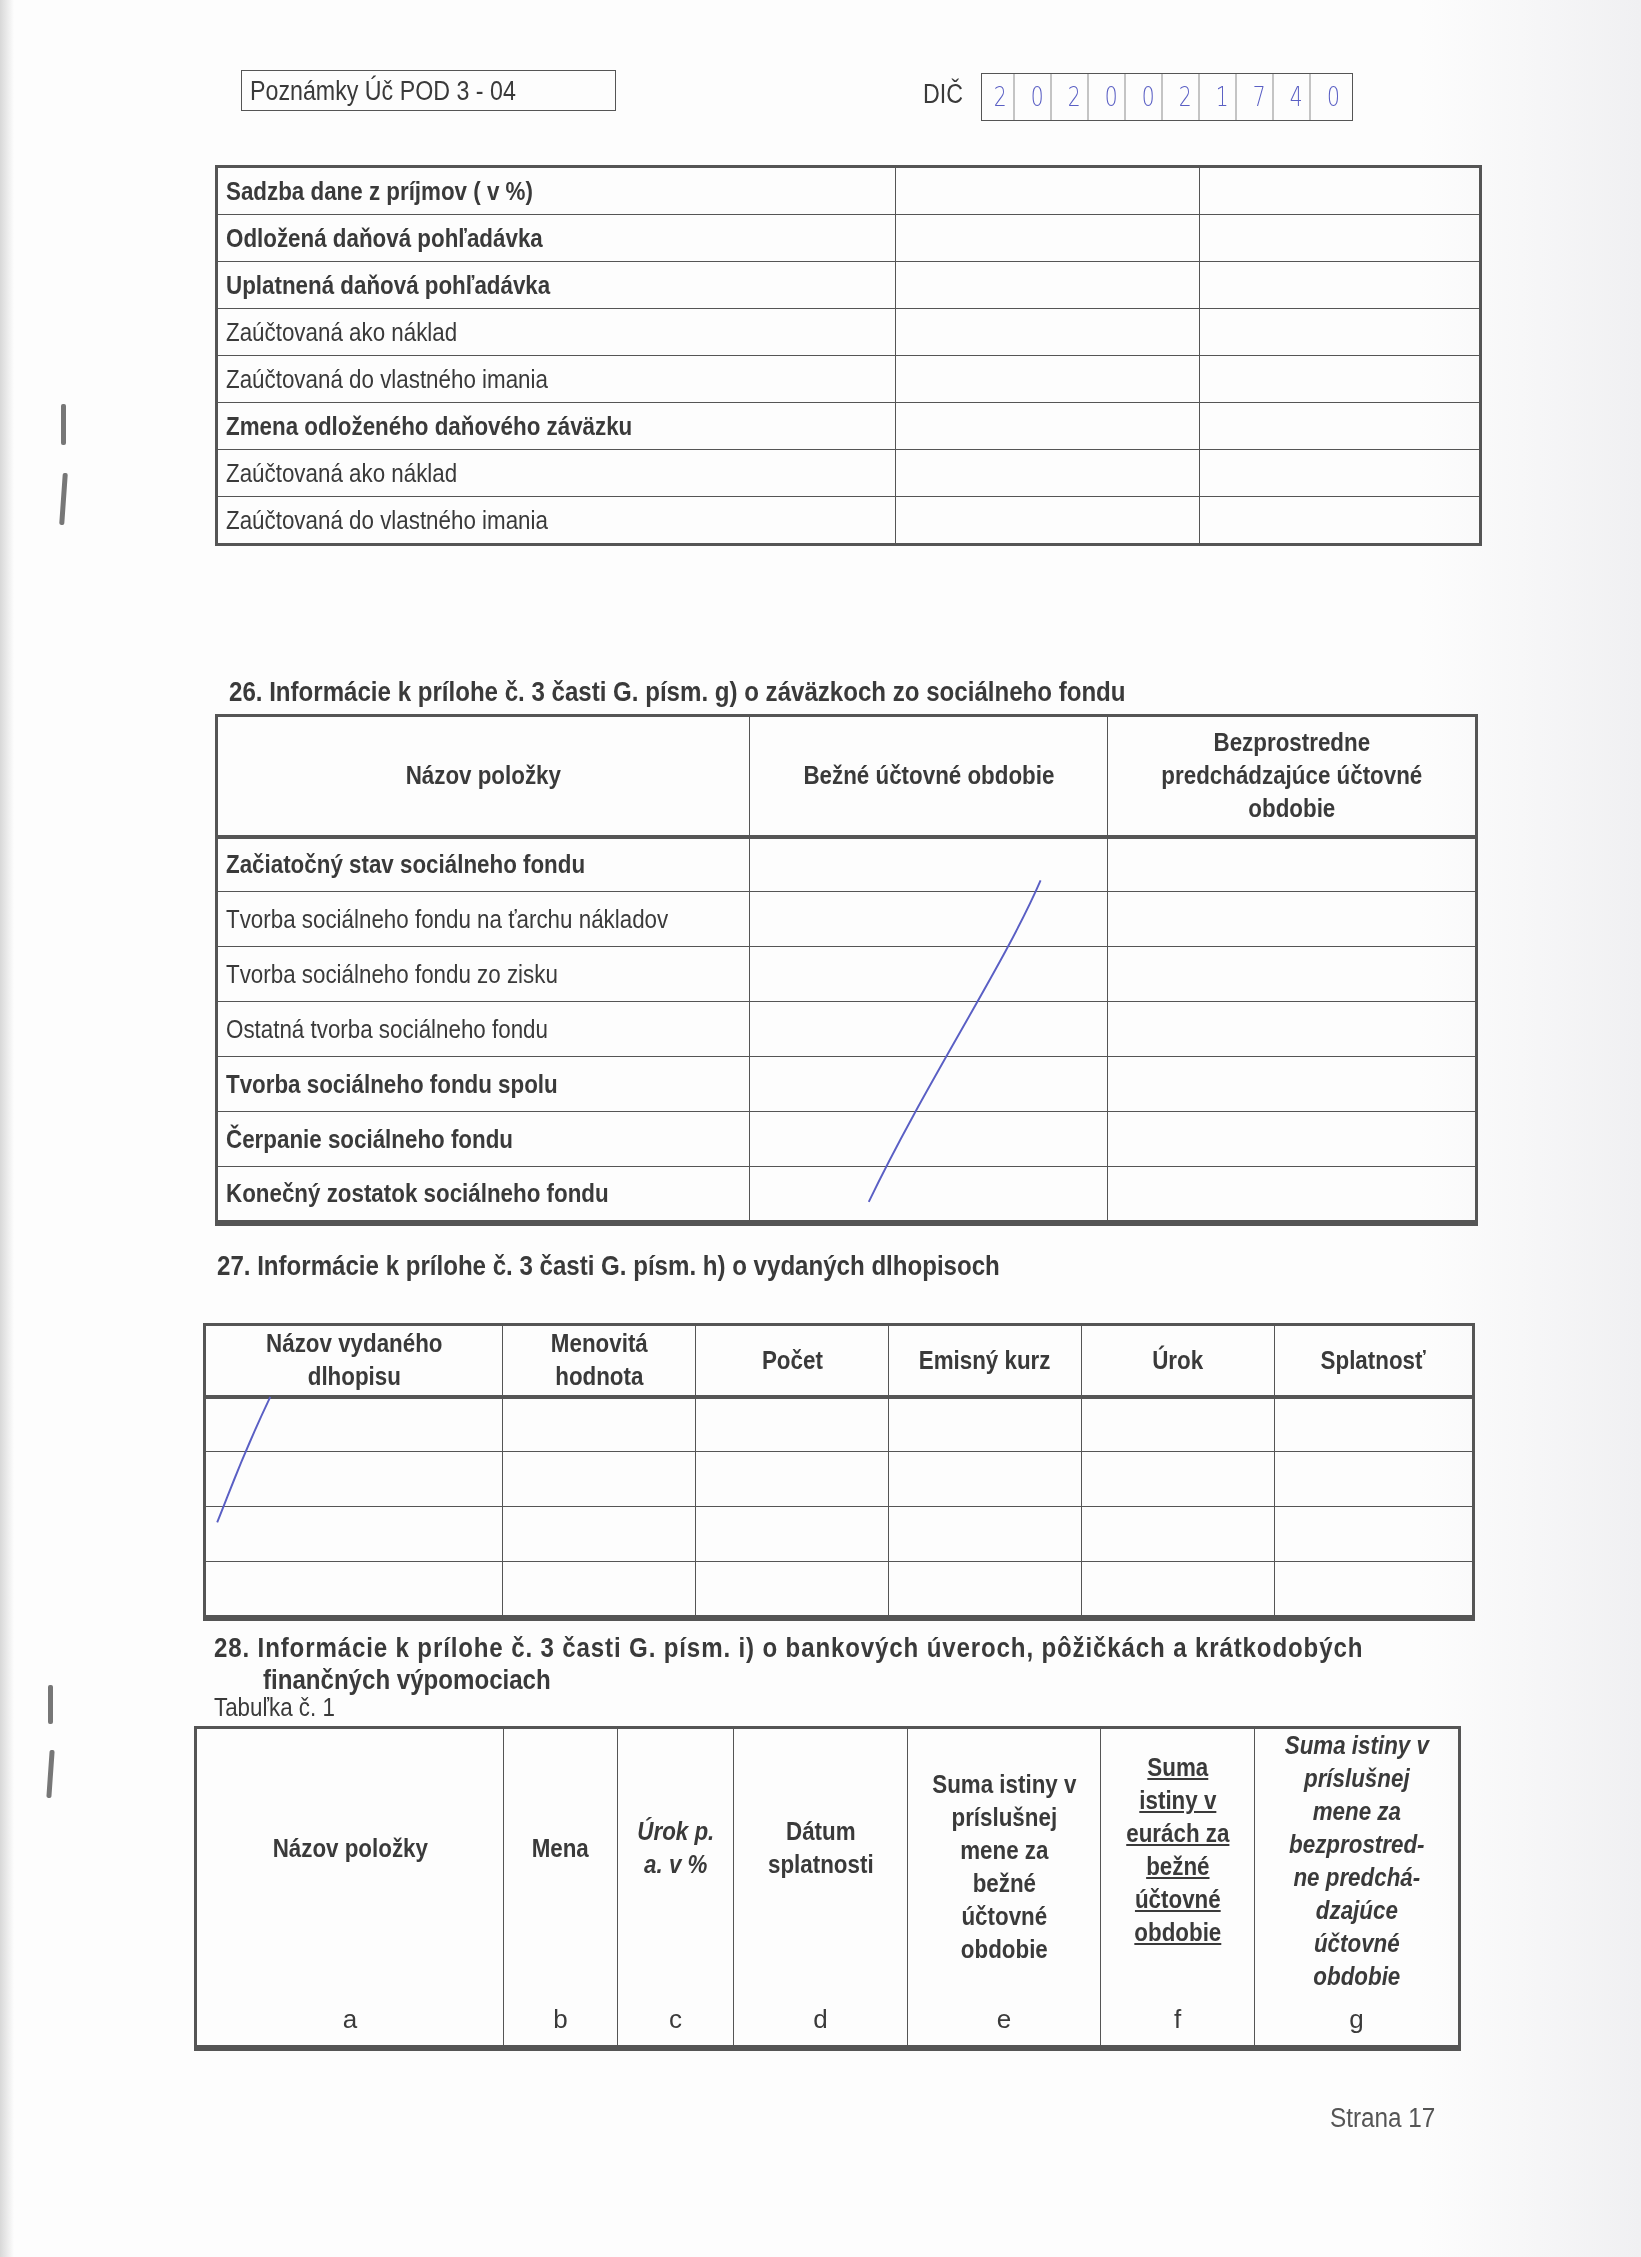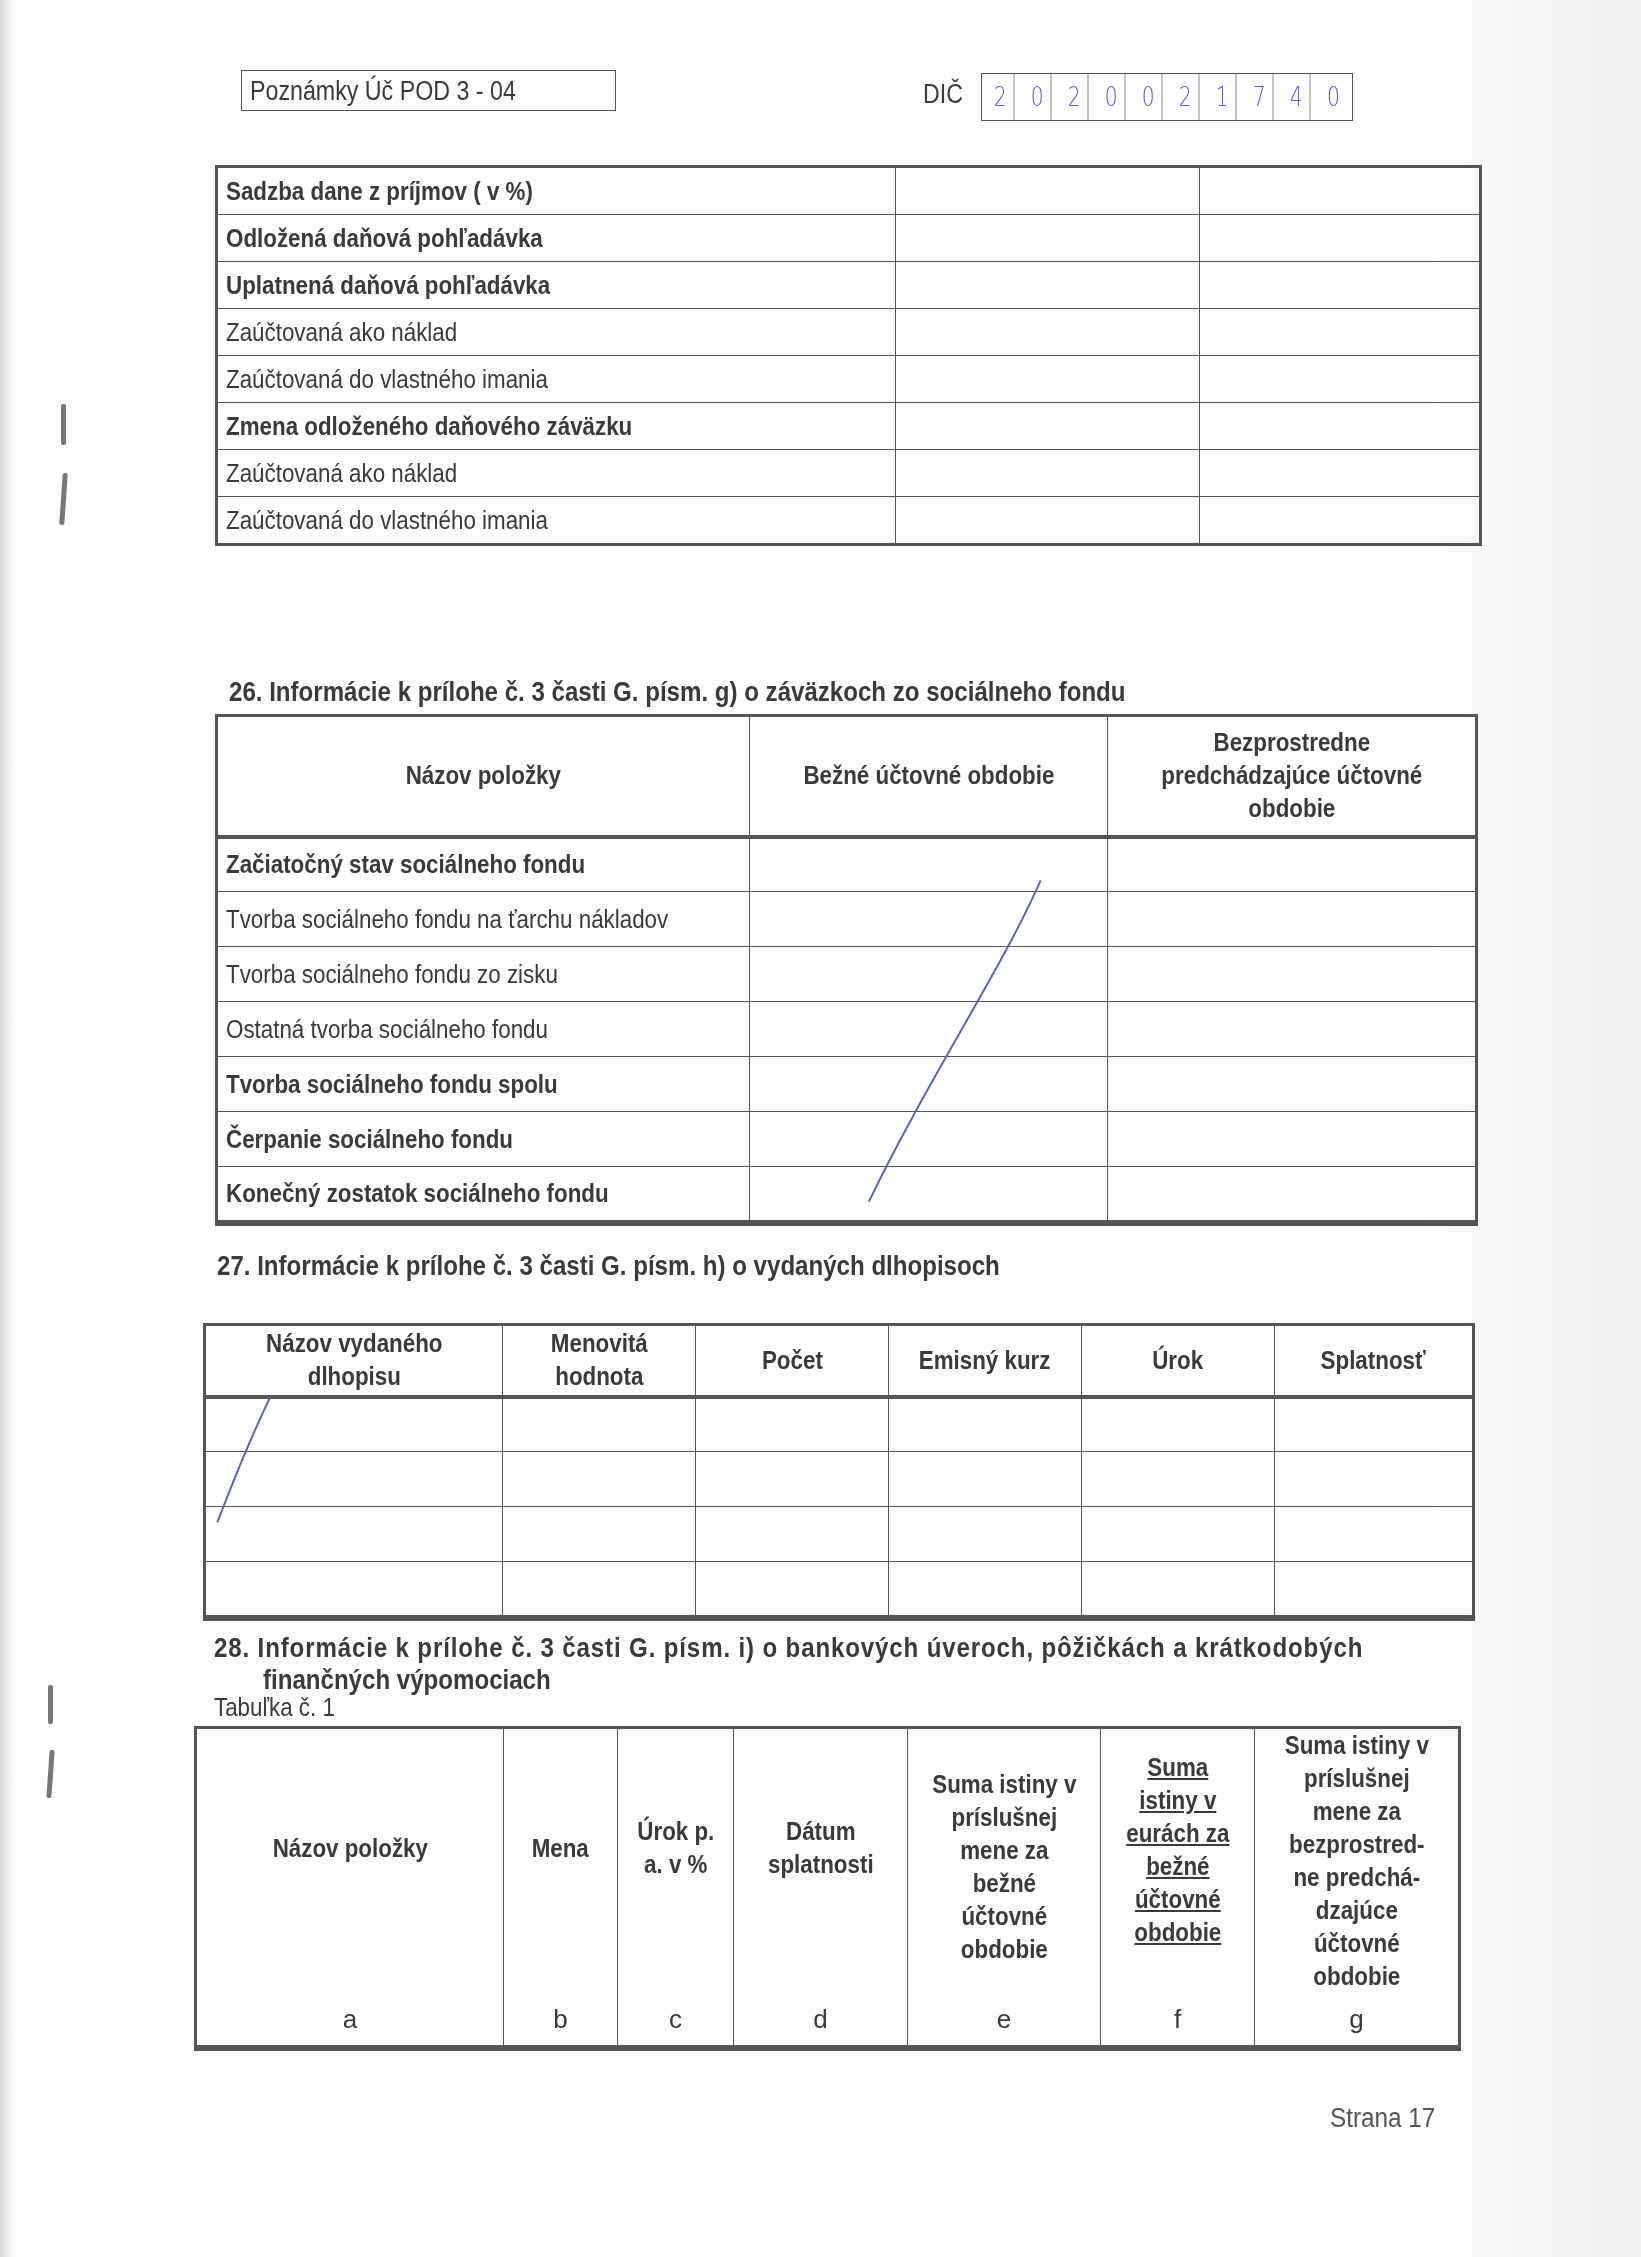--- a/index.html
+++ b/index.html
@@ -253,21 +253,21 @@
           </div>
         <span class="letter" style="margin-top:58px;">a</span>
       </th>
       <th class="thick-bottom" style="vertical-align:bottom;padding-bottom:9.7px;">
         <div style="height:193px;display:flex;align-items:center;justify-content:center;">
             <span class="ctr">Mena</span>
           </div>
         <span class="letter" style="margin-top:58px;">b</span>
       </th>
       <th class="thick-bottom" style="vertical-align:bottom;padding-bottom:9.7px;">
-        <div style="height:193px;display:flex;align-items:center;justify-content:center;">
+        <div style="height:193px;display:flex;align-items:center;justify-content:center;font-style:italic;">
             <span class="ctr">Úrok p. a. v %</span>
           </div>
         <span class="letter" style="margin-top:58px;">c</span>
       </th>
       <th class="thick-bottom" style="vertical-align:bottom;padding-bottom:9.7px;">
         <div style="height:193px;display:flex;align-items:center;justify-content:center;">
             <span class="ctr">Dátum splatnosti</span>
           </div>
         <span class="letter" style="margin-top:58px;">d</span>
       </th>
@@ -277,21 +277,21 @@
           </div>
         <span class="letter" style="margin-top:19.3px;">e</span>
       </th>
       <th class="thick-bottom" style="vertical-align:bottom;padding-bottom:9.7px;">
         <div style="height:232px;display:flex;align-items:flex-start;justify-content:center;text-decoration:underline;">
             <span class="ctr">Suma istiny v eurách za bežné účtovné obdobie</span>
           </div>
         <span class="letter" style="margin-top:19.3px;">f</span>
       </th>
       <th class="thick-bottom" style="vertical-align:bottom;padding-bottom:9.7px;">
-        <div style="display:flex;align-items:flex-start;justify-content:flex-start;">
+        <div style="display:flex;align-items:flex-start;justify-content:flex-start;font-style:italic;">
             <span class="ctr">Suma istiny v príslušnej mene za bezprostred-ne predchá-dzajúce účtovné obdobie</span>
           </div>
         <span class="letter">g</span>
       </th>
     </tr>
   </thead>
 </table>
 
 <div class="abs page-no">
   <span class="cond" style="transform:scaleX(0.9);">Strana 17</span>

